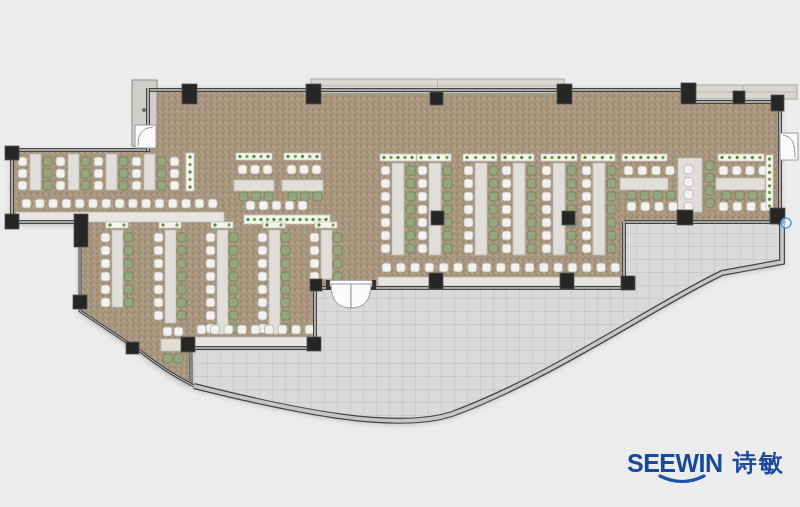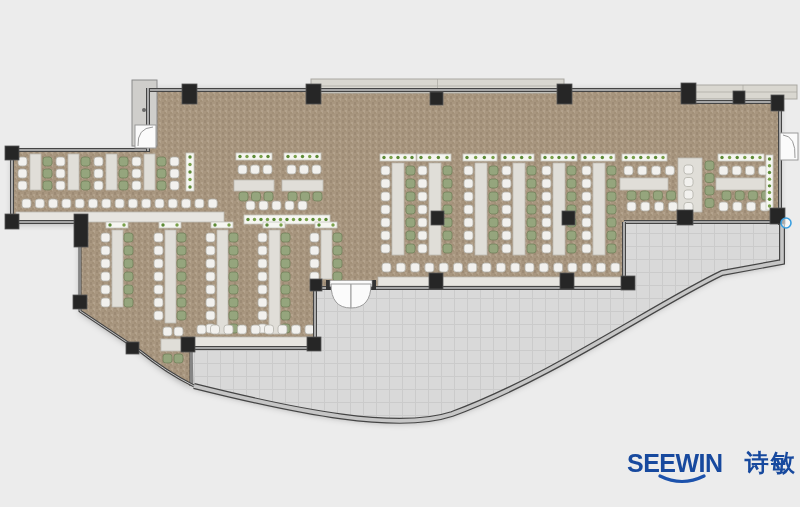--- a/index.html
+++ b/index.html
@@ -3,21 +3,21 @@
 <meta charset="utf-8">
 <style>
   html,body{margin:0;padding:0;}
   body{font-family:"Liberation Sans", sans-serif;}
   .stage{position:relative;width:800px;height:507px;background:#ececec;overflow:hidden;}
   svg{position:absolute;left:0;top:0;}
   .logo{position:absolute;left:627px;top:451px;display:flex;align-items:flex-start;white-space:nowrap;}
   .brand-wrap{position:relative;display:inline-block;}
   .brand{font-size:25px;font-weight:800;letter-spacing:-0.5px;color:#17499e;line-height:1;}
   .swoosh{position:absolute;left:30px;top:23px;width:50px;height:12px;}
-  .cn{font-size:24px;font-weight:700;color:#17499e;line-height:1;margin-left:22px;letter-spacing:2px;}
+  .cn{font-size:24px;font-weight:700;color:#17499e;line-height:1;margin-left:10px;letter-spacing:2px;}
 </style>
 </head>
 <body>
 
 <div class="stage" style="background: rgb(236, 236, 236);">
   <svg id="plan" width="800" height="507" viewBox="0 0 800 507">
     <defs id="plan-defs">
         <pattern id="carpet" width="6" height="6" patternUnits="userSpaceOnUse">
           <rect width="6" height="6" fill="#a8967f"></rect>
           <rect x="0" y="0" width="2" height="3" fill="#9d8b75"></rect>

